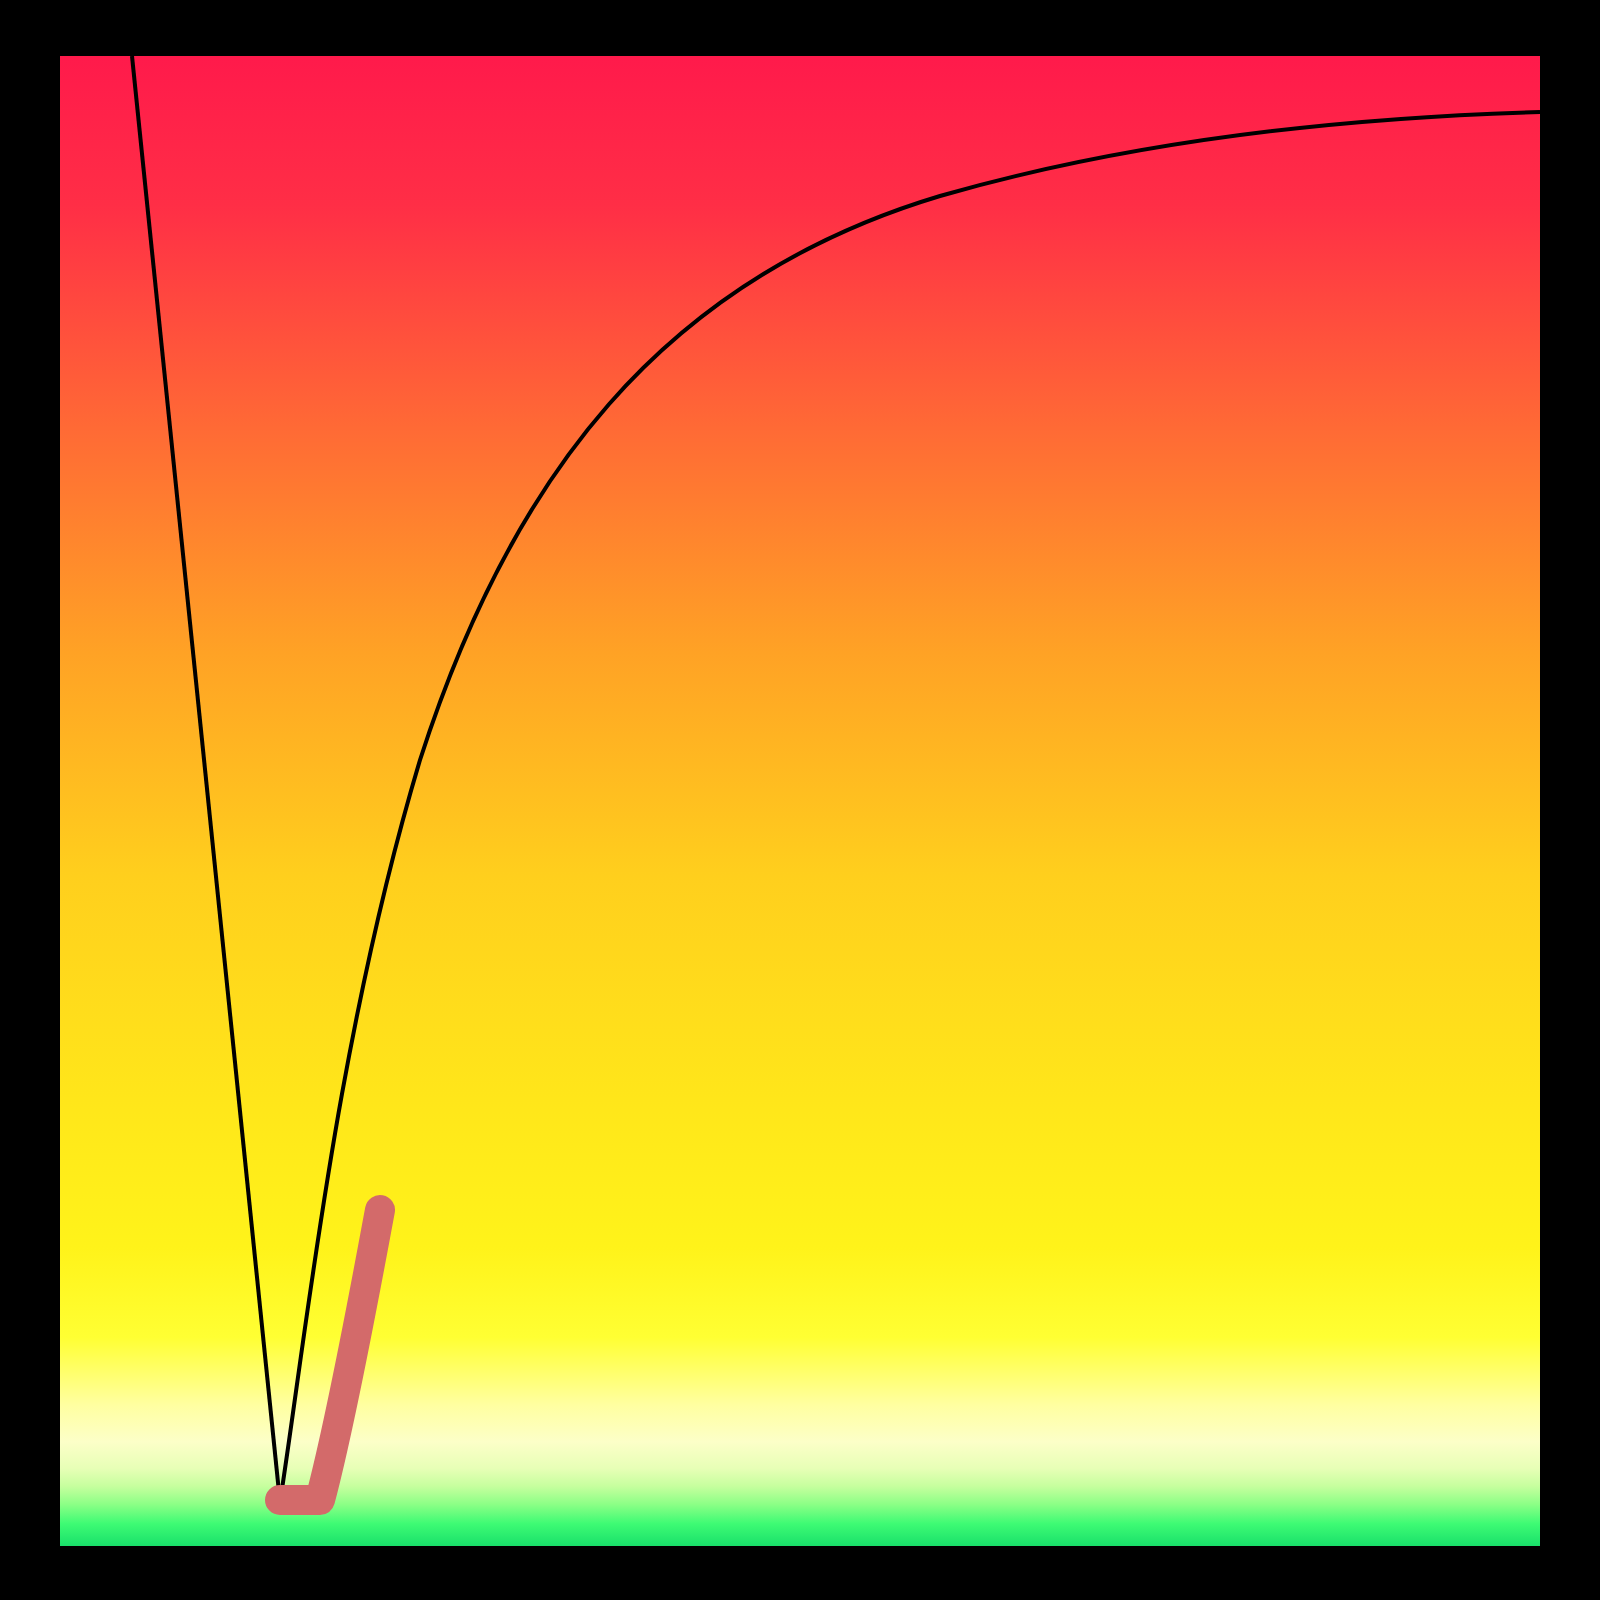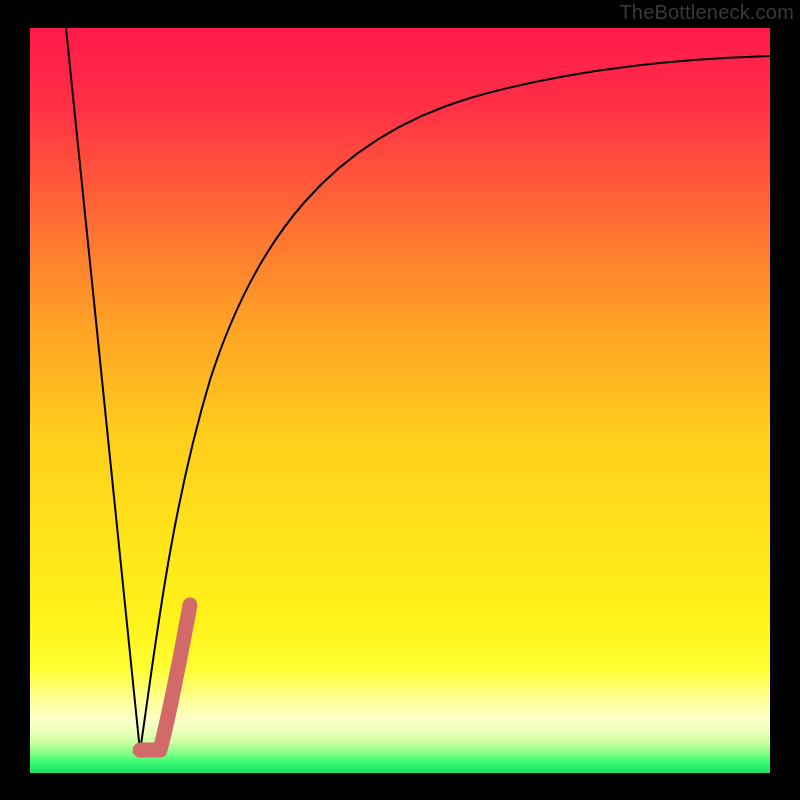--- a/index.html
+++ b/index.html
@@ -59,14 +59,13 @@
 
     <rect id="plot-rect" fill="url(#bg-grad)" x="30" y="28" width="740" height="745"></rect>
 
     <line id="left-line" stroke="#000" x1="66" y1="28" x2="140" y2="751" stroke-width="2"></line>
 
     <path id="right-curve" stroke="#000" fill="none" d="M 140 751 C 153 668, 168 520, 210 380 C 255 240, 330 140, 470 98 C 585 65, 700 58, 770 56" stroke-width="2"></path>
 
     <path id="pink-hook" fill="none" stroke-linecap="round" stroke-linejoin="round" d="M 140 750 L 160 750 C 168 720, 178 670, 190 605" stroke="#d36a6a" stroke-width="15"></path>
   </svg>
 
-  <div class="watermark">TheBottleneck.com</div>
 </div>
 
 </body></html>

